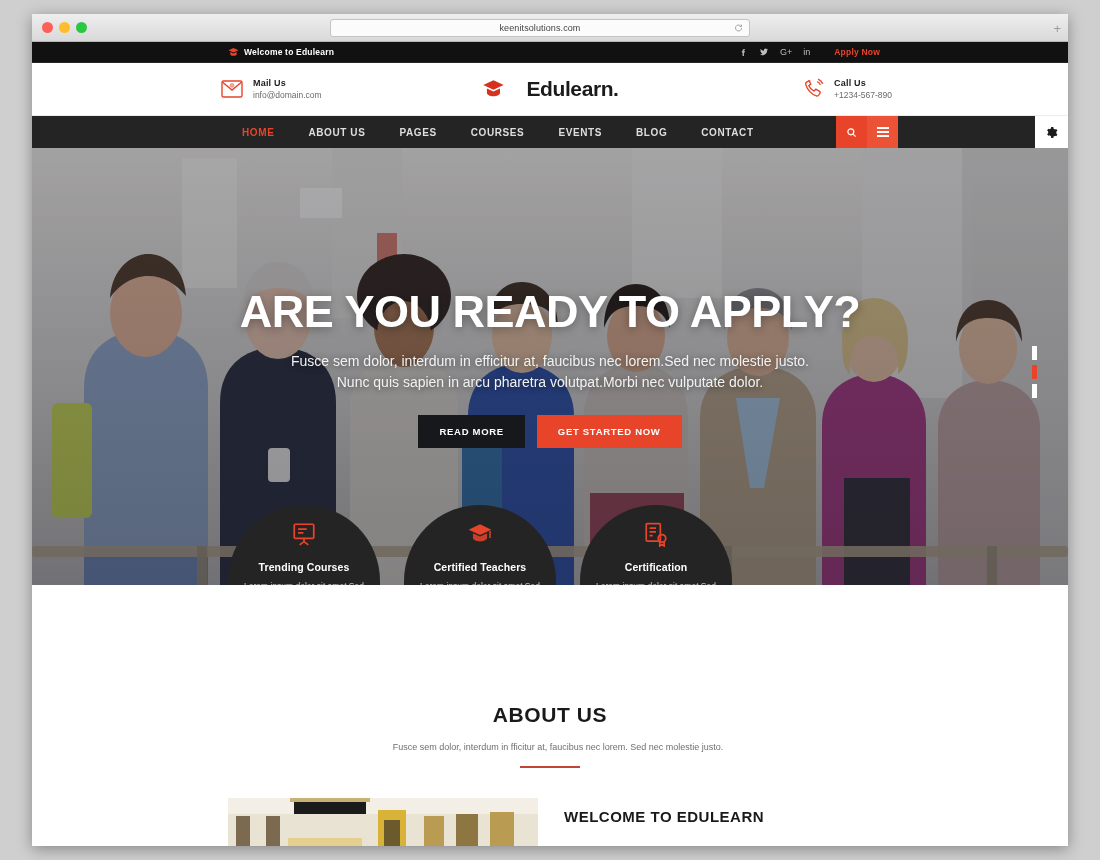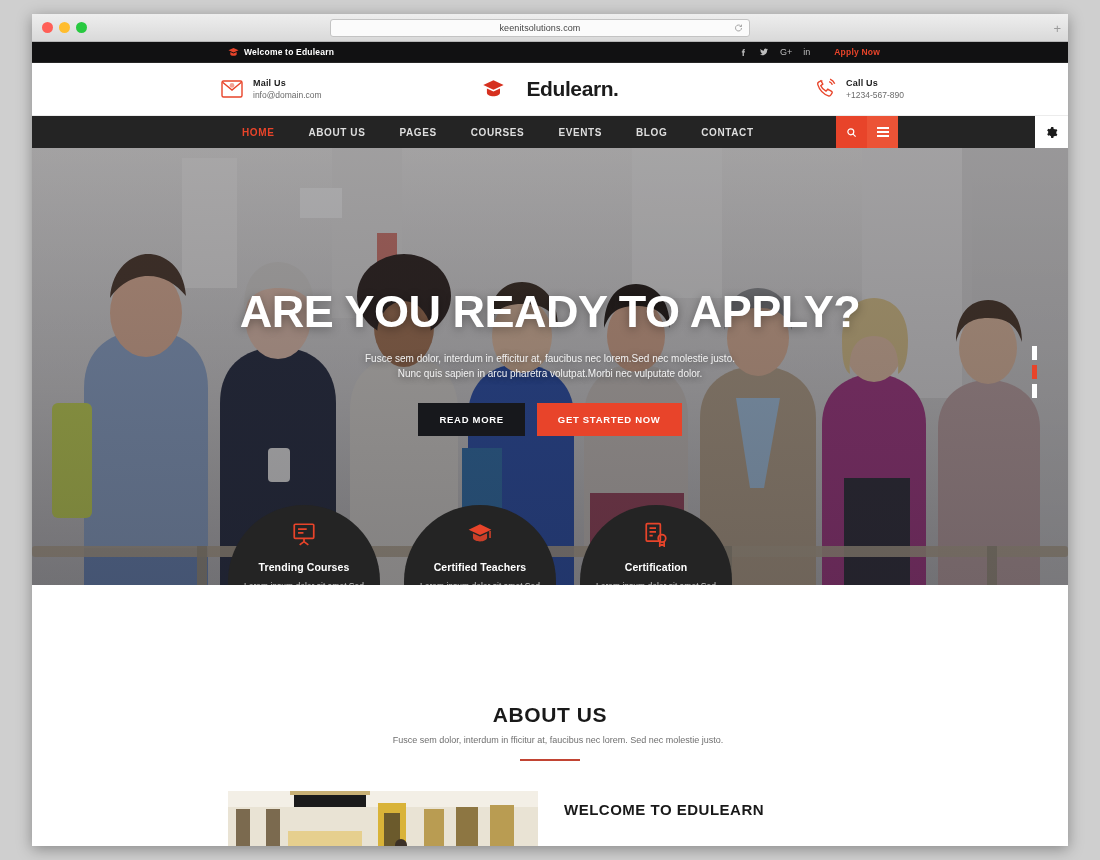--- a/index.html
+++ b/index.html
@@ -83,21 +83,21 @@
 
   
   .header {
     height: 53px; background: #fff;
     display: flex; align-items: center;
     position: relative;
     border-bottom: 1px solid #ececec;
   }
   .info-block { display: flex; align-items: center; gap: 9px; position: absolute; }
   .info-block.mail { left: 188px; }
-  .info-block.call { right: 164px; }
+  .info-block.call { right: 176px; }
   .info-ic { width: 24px; height: 24px; color: #e8442a; flex: 0 0 auto; }
   .info-txt .info-title {
     font-size: 9px; font-weight: bold; color: #1c1c1c; letter-spacing: .2px;
   }
   .info-txt .info-sub {
     font-size: 8.5px; color: #6b6b6b; margin-top: 2px;
   }
   .logo {
     position: absolute; left: 50%; transform: translateX(-50%);
     display: flex; align-items: center; gap: 21px;
@@ -147,21 +147,21 @@
   .hero-content {
     position: absolute; left: 0; right: 0; top: 140px;
     text-align: center; z-index: 4;
   }
   .hero-title {
     color: #fff; font-size: 45px; font-weight: bold;
     letter-spacing: -.5px; line-height: 1.05;
     text-shadow: 0 2px 10px rgba(0,0,0,.35);
   }
   .hero-sub {
-    color: #f2f2f2; font-size: 10px; margin-top: 16px;
+    color: #f2f2f2; font-size: 14px; margin-top: 16px;
     line-height: 1.5; text-shadow: 0 1px 6px rgba(0,0,0,.5);
   }
   .hero-btns {
     margin-top: 22px; display: flex; justify-content: center; gap: 12px;
   }
   .btn {
     font-size: 9.5px; font-weight: bold; letter-spacing: .7px;
     padding: 11px 21px; color: #fff; cursor: pointer; border: none;
     font-family: "Liberation Sans", sans-serif;
   }
@@ -191,21 +191,21 @@
   .fcard-title {
     font-size: 10.5px; font-weight: bold; letter-spacing: .1px; margin-bottom: 7px;
   }
   .fcard-desc { font-size: 8.5px; color: #c9c9c9; line-height: 1.6; }
 
   
   .about { background: #fff; padding-top: 118px; text-align: center; }
   .about-title {
     font-size: 21px; font-weight: bold; color: #191919; letter-spacing: .6px;
   }
-  .about-sub { font-size: 9px; color: #6f6f6f; margin-top: 8px; padding-left: 16px; }
+  .about-sub { font-size: 9px; color: #6f6f6f; margin-top: 15px; padding-left: 16px; }
   .about-rule {
     width: 60px; height: 2px; background: #c24433; margin: 14px auto 0;
   }
   .about-row {
     display: flex; margin: 30px 196px 0; align-items: flex-start; gap: 0;
   }
   .about-img {
     width: 310px; height: 120px; overflow: hidden; position: relative; flex: 0 0 auto;
   }
   .about-right { padding-left: 26px; padding-top: 10px; }

